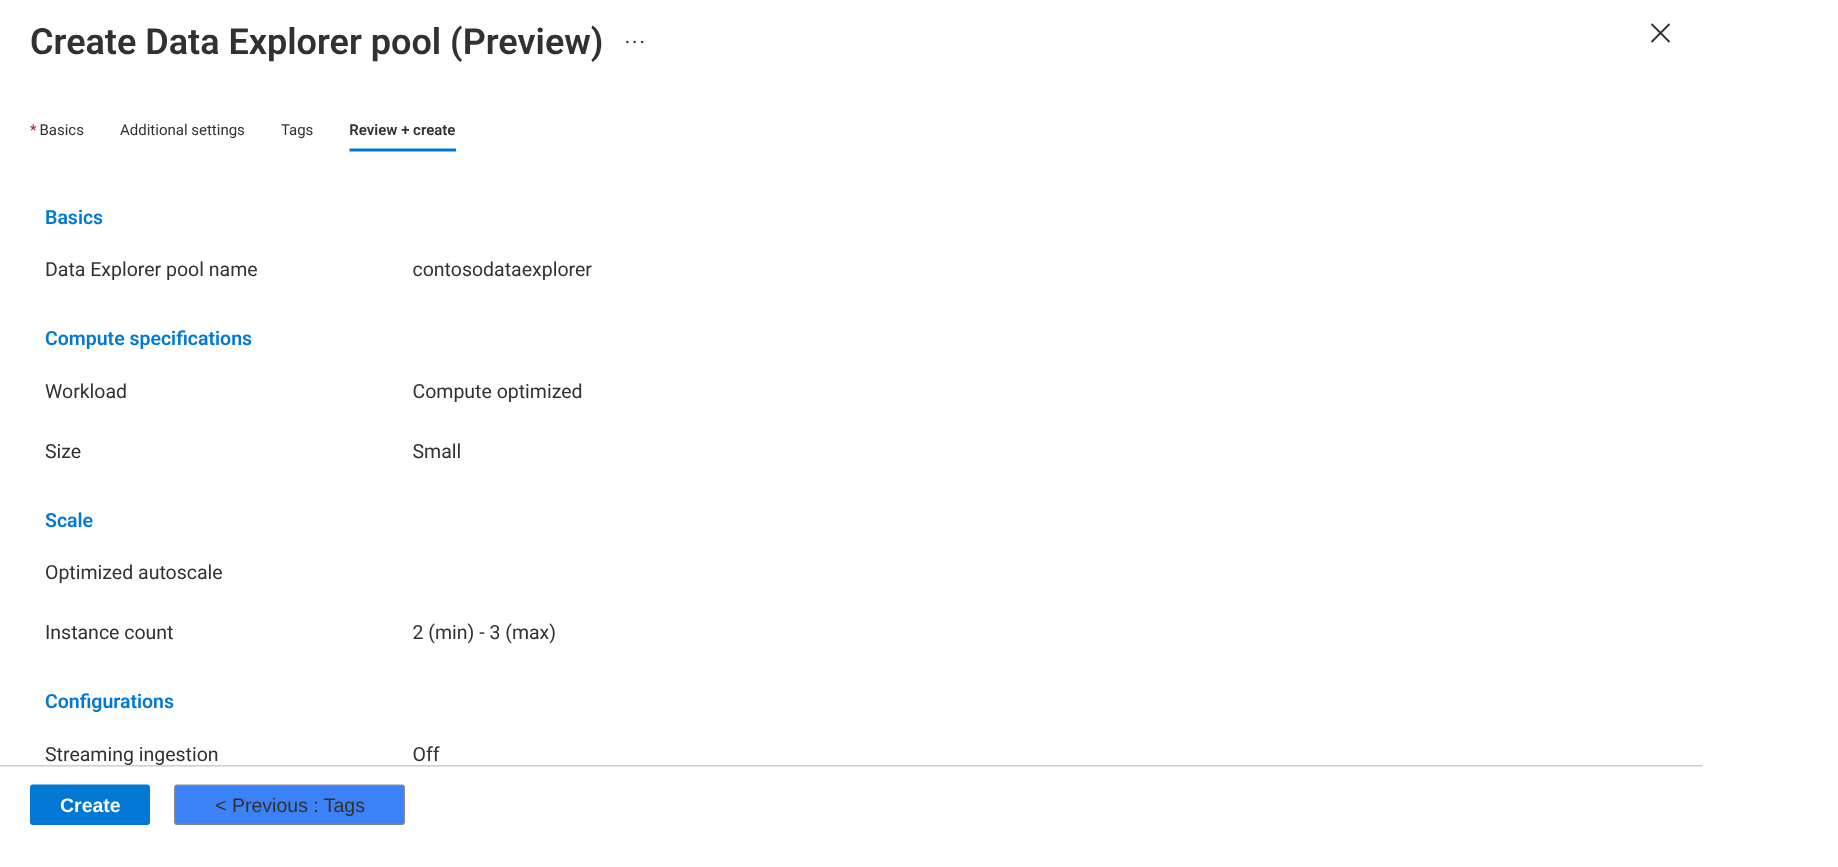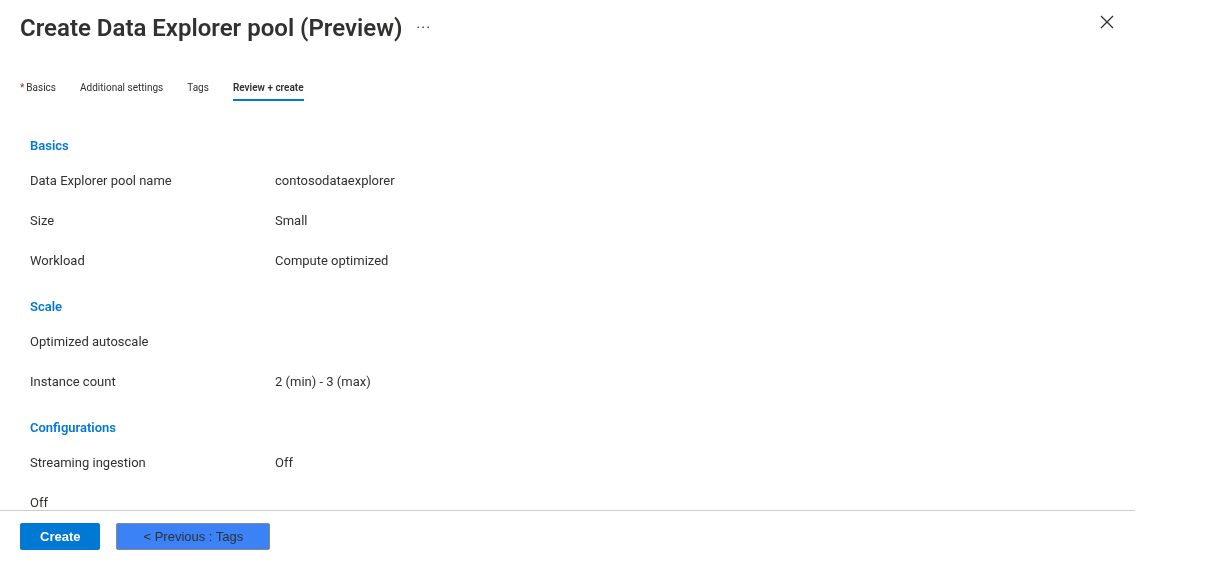--- a/index.html
+++ b/index.html
@@ -150,27 +150,28 @@
   </div>
 
   <div class="content">
 
     <div class="section-heading">Basics</div>
     <div class="kv-row">
       <div class="kv-label">Data Explorer pool name</div>
       <div class="kv-value">contosodataexplorer</div>
     </div>
 
+    <div class="section-heading">Compute specifications</div>
+    <div class="kv-row">
+      <div class="kv-label">Workload</div>
+      <div class="kv-value">Compute optimized</div>
+    </div>
     <div class="kv-row">
       <div class="kv-label">Size</div>
       <div class="kv-value">Small</div>
-    </div>
-    <div class="kv-row">
-      <div class="kv-label">Workload</div>
-      <div class="kv-value">Compute optimized</div>
     </div>
 
     <div class="section-heading">Scale</div>
     <div class="kv-row">
       <div class="kv-value">Optimized autoscale</div>
     </div>
     <div class="kv-row">
       <div class="kv-label">Instance count</div>
       <div class="kv-value">2 (min) - 3 (max)</div>
     </div>

